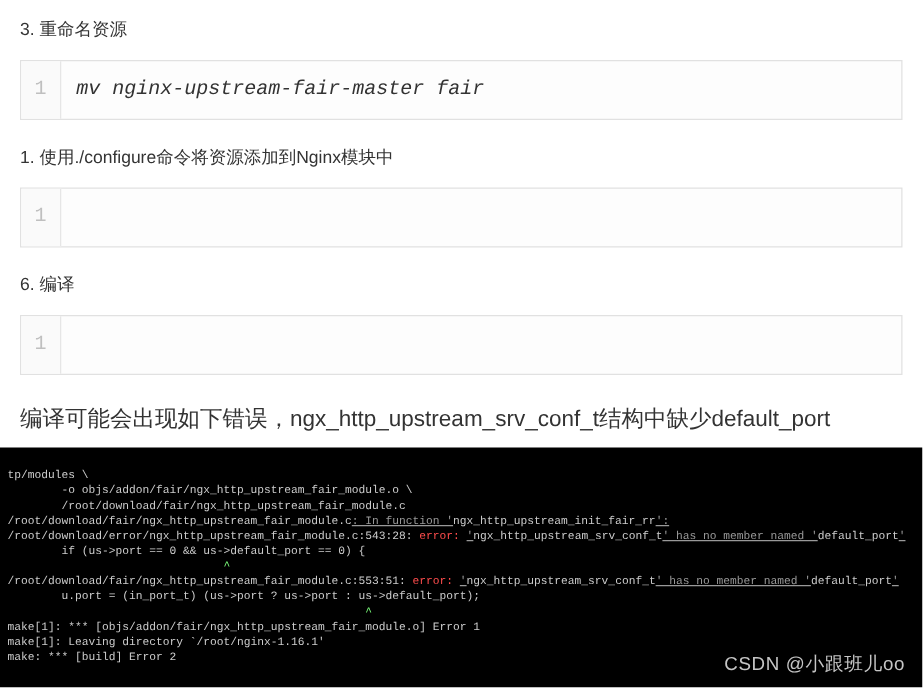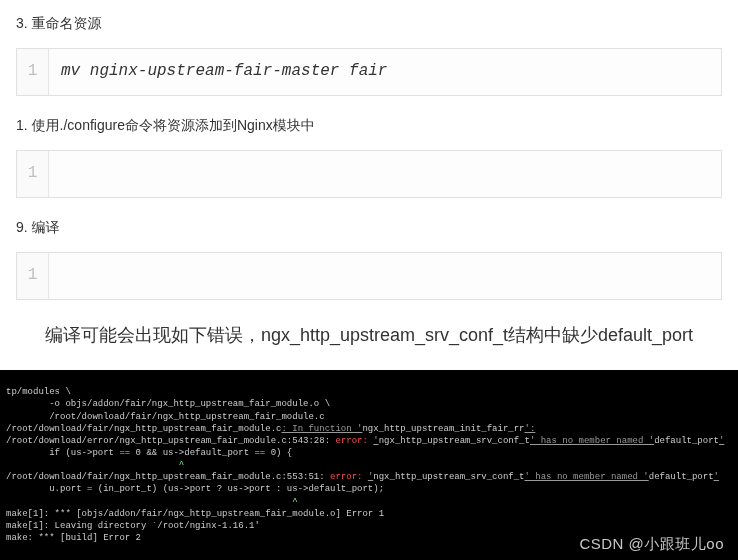--- a/index.html
+++ b/index.html
@@ -36,23 +36,22 @@
   }
   .code-block .code {
     padding: 10px 12px;
     color: #333;
     white-space: pre;
     font-style: italic;
   }
   .paragraph {
     font-size: 18px;
     color: #333;
-    margin: 18px 16px 18px 16px;
+    margin: 18px 16px 6px 16px;
     line-height: 1.9;
-    text-align: center;
   }
   .terminal {
     background: #000;
     color: #ccc;
     font-family: Consolas, "Courier New", monospace;
     font-size: 9px;
     line-height: 1.35;
     padding: 4px 6px 6px 6px;
     position: relative;
     white-space: pre;
@@ -79,21 +78,21 @@
 <div class="code-block">
   <div class="ln">1</div>
   <div class="code">mv nginx-upstream-fair-master fair</div>
 </div>
 
 <div class="section-title">1. 使用./configure命令将资源添加到Nginx模块中</div>
 <div class="code-block">
   <div class="ln">1</div>
 </div>
 
-<div class="section-title">9. 编译</div>
+<div class="section-title">6. 编译</div>
 <div class="code-block">
   <div class="ln">1</div>
 </div>
 
 <div class="paragraph">编译可能会出现如下错误，ngx_http_upstream_srv_conf_t结构中缺少default_port</div>
 
 <div class="terminal">
 <span>tp/modules \</span>
 <span>        -o objs/addon/fair/ngx_http_upstream_fair_module.o \</span>
 <span>        /root/download/fair/ngx_http_upstream_fair_module.c</span>

